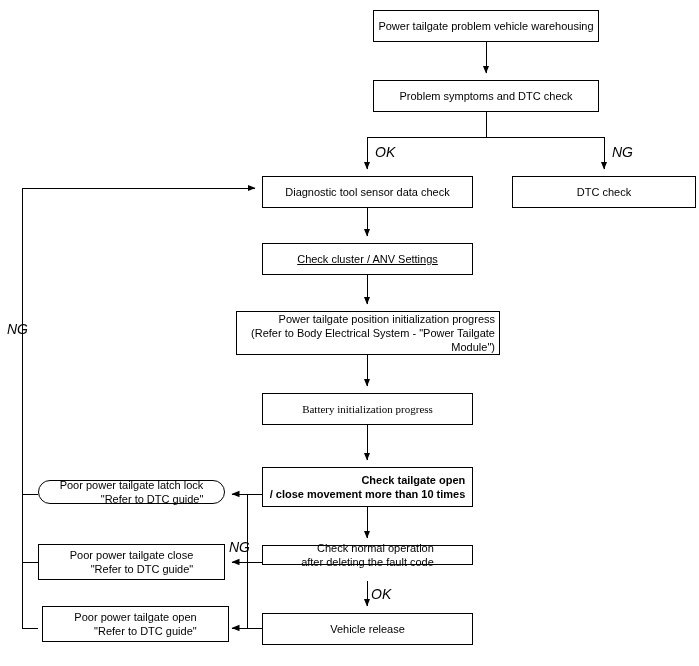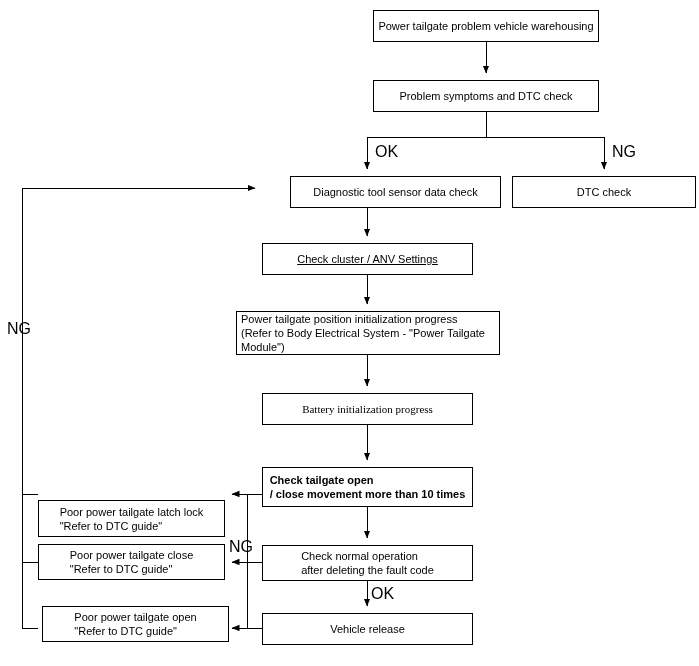--- a/index.html
+++ b/index.html
@@ -27,34 +27,35 @@
     pointer-events: none;
   }
   .node {
     position: absolute;
     box-sizing: border-box;
     border: 1px solid #000000;
     background: #ffffff;
     display: flex;
     align-items: center;
     justify-content: center;
-    text-align: left;
+    text-align: right;
     font-size: 11px;
     line-height: 14px;
     color: #000000;
     white-space: pre-line;
     padding: 2px 4px;
   }
   .edge-label {
     position: absolute;
-    font-size: 16px;
+    font-size: 14px;
     line-height: 12px;
     color: #000000;
     background: transparent;
     white-space: nowrap;
+    font-style: italic;
   }
 </style>
 </head>
 <body>
 
 <div id="canvas">
 
   <svg id="edges" viewBox="0 0 699 666" width="699" height="666">
     <defs>
       <marker id="arrow" markerWidth="9" markerHeight="9" refX="7.5" refY="3.2" orient="auto" markerUnits="userSpaceOnUse">
@@ -93,32 +94,32 @@
       <line x1="262" y1="562" x2="247" y2="562"></line>
       <line x1="262" y1="628" x2="247" y2="628"></line>
       <line x1="247" y1="494" x2="232" y2="494" marker-end="url(#arrow)"></line>
       <line x1="247" y1="562" x2="232" y2="562" marker-end="url(#arrow)"></line>
       <line x1="247" y1="628" x2="232" y2="628" marker-end="url(#arrow)"></line>
     </g>
   </svg>
 
   <div class="node" style="left: 373px; top: 10px; width: 226px; height: 32px;">Power tailgate problem vehicle warehousing</div>
   <div class="node" style="left: 373px; top: 80px; width: 226px; height: 32px;">Problem symptoms and DTC check</div>
-  <div class="node" style="left: 262px; top: 176px; width: 211px; height: 32px; margin-left: 28px;">Diagnostic tool sensor data check</div>
+  <div class="node" style="left: 262px; top: 176px; width: 211px; height: 32px;">Diagnostic tool sensor data check</div>
   <div class="node" style="left: 512px; top: 176px; width: 184px; height: 32px;">DTC check</div>
   <div class="node" style="left: 262px; top: 243px; width: 211px; height: 32px; text-decoration: underline;">Check cluster / ANV Settings</div>
   <div class="node" style="left: 236px; top: 311px; width: 264px; height: 44px;">Power tailgate position initialization progress
 (Refer to Body Electrical System - "Power Tailgate Module")</div>
   <div class="node" style="left: 262px; top: 393px; width: 211px; height: 32px; font-family: Liberation Serif, serif;">Battery initialization progress</div>
   <div class="node" style="left: 262px; top: 467px; width: 211px; height: 40px; font-weight: bold;">Check tailgate open
 / close movement more than 10 times</div>
-  <div class="node" style="left: 262px; top: 545px; width: 211px; height: 36px;">Check normal operation
+  <div class="node" style="left: 262px; top: 545px; width: 211px; height: 20px;">Check normal operation
 after deleting the fault code</div>
   <div class="node" style="left: 262px; top: 613px; width: 211px; height: 32px;">Vehicle release</div>
-  <div class="node" style="left: 38px; top: 500px; width: 187px; height: 37px;">Poor power tailgate latch lock
+  <div class="node" style="left: 38px; top: 480px; width: 187px; height: 24px; border-radius: 14px;">Poor power tailgate latch lock
 "Refer to DTC guide"</div>
   <div class="node" style="left: 38px; top: 544px; width: 187px; height: 36px;">Poor power tailgate close
 "Refer to DTC guide"</div>
   <div class="node" style="left: 42px; top: 606px; width: 187px; height: 36px;">Poor power tailgate open
 "Refer to DTC guide"</div>
 
   <div class="edge-label" style="left: 375px; top: 146px;">OK</div>
   <div class="edge-label" style="left: 612px; top: 146px;">NG</div>
   <div class="edge-label" style="left: 7px; top: 323px;">NG</div>
   <div class="edge-label" style="left: 229px; top: 541px;">NG</div>

